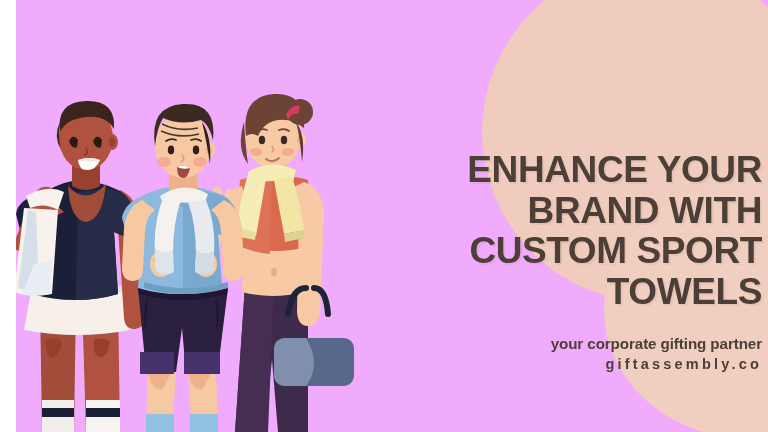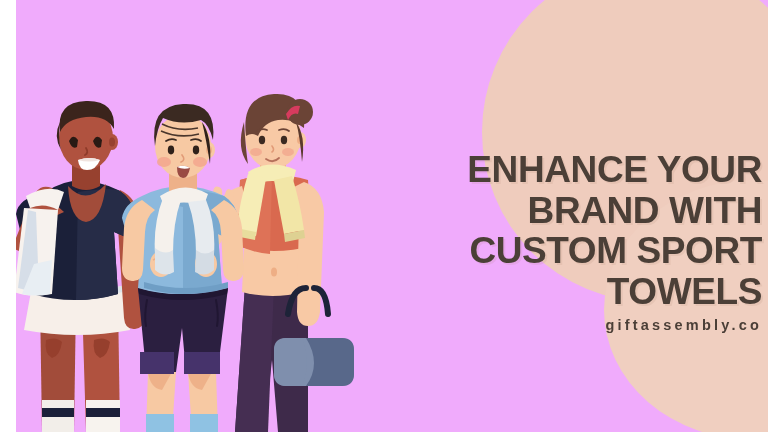--- a/index.html
+++ b/index.html
@@ -279,16 +279,17 @@
       </g>
 
     </svg>
   </div>
 
   <div id="text-block">
     <h1 id="headline">ENHANCE YOUR
 BRAND WITH
 CUSTOM SPORT
 TOWELS</h1>
+    <p id="tagline">your corporate gifting partner</p>
     <p id="brand">giftassembly.co</p>
   </div>
 
 </div>
 
 </body></html>

